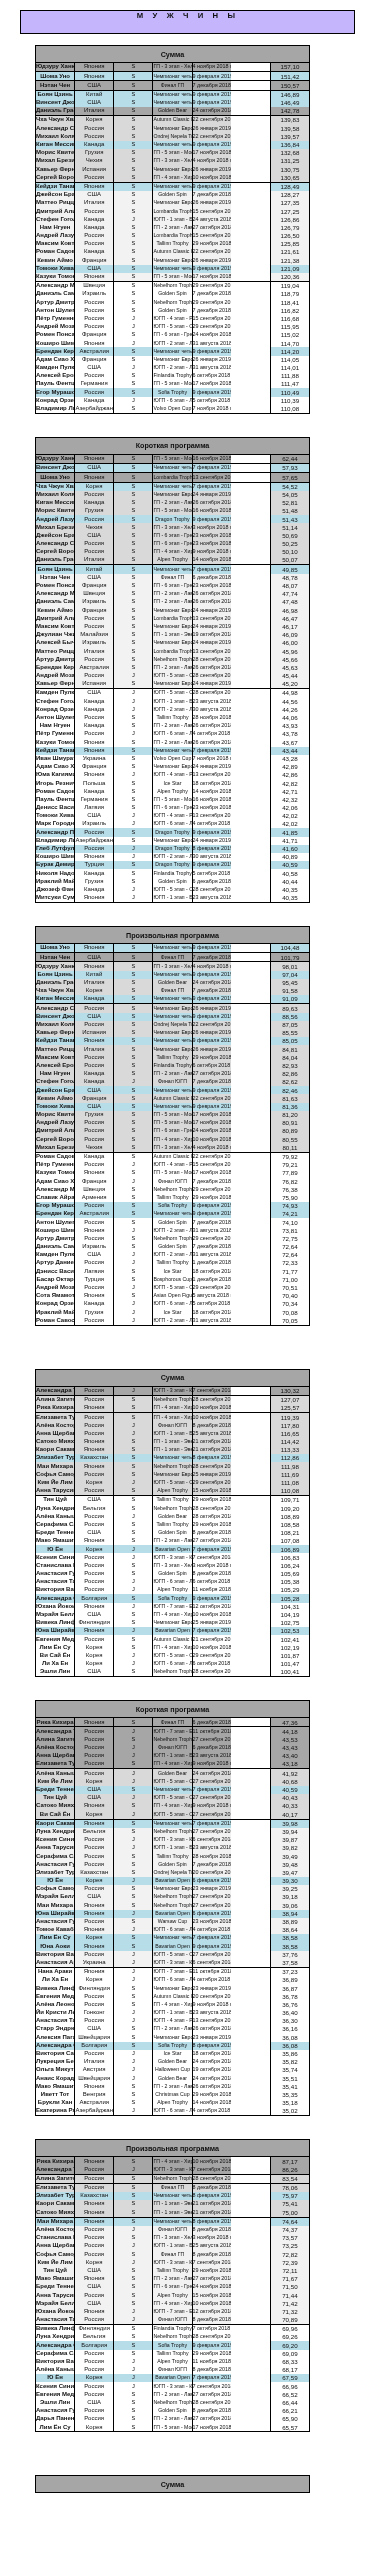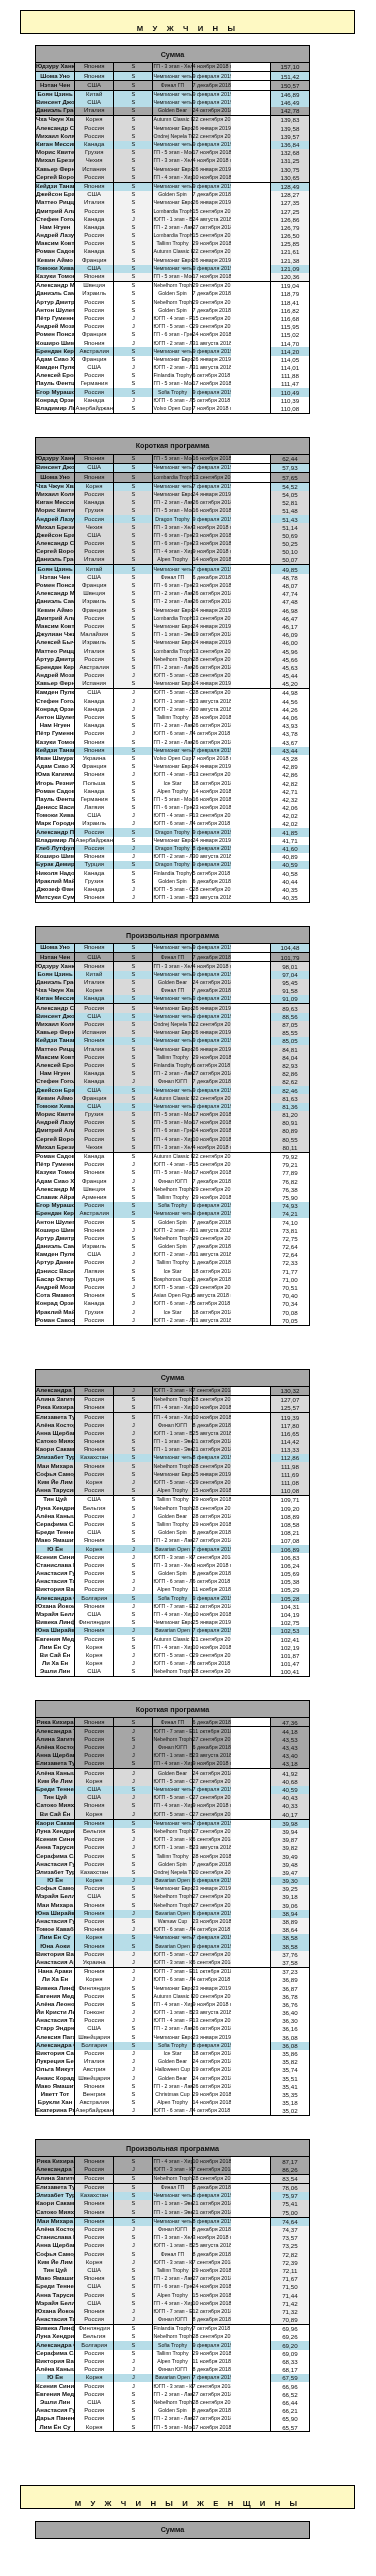--- a/index.html
+++ b/index.html
@@ -1,19 +1,19 @@
 <!DOCTYPE html>
 <html style="font-size:8.2px"><head>
 <meta charset="utf-8">
 <style>
   html,body{margin:0;padding:0;background:#fff;}
   body{width:376px;font-family:"Liberation Sans Narrow","Liberation Sans",sans-serif;color:#111;}
   .section{margin:0;}
-  .banner{margin:9.8px 20.6px 11.3px 20px;height:22px;border:1px solid #000;background:#fef9c3;
-    display:flex;align-items:flex-end;justify-content:center;font-weight:bold;font-size:7.7px;letter-spacing:3.6px;}
+  .banner{margin:9.8px 20.6px 11.3px 20px;height:22px;border:1px solid #000;background:#c4b5fd;
+    display:flex;align-items:flex-start;justify-content:center;font-weight:bold;font-size:7.7px;letter-spacing:3.6px;}
   .tbl{margin:0 17px 0 35px;border:1px solid #000;width:275px;border-collapse:collapse;table-layout:fixed;font-size:6px;}
   .tbl th{background:#a6a6a6;height:14px;font-size:7.2px;font-weight:bold;border:1px solid #000;border-bottom:1px solid #000;}
   .tbl td{height:8.2px;padding:0;text-align:center;white-space:nowrap;overflow:hidden;line-height:7.7px;}
   .tbl td.name{font-weight:bold;width:94px;border-right:1px solid #000;}
   .tbl td.country{width:48px;border-right:1px solid #000;}
   .tbl td.lvl{width:6.2px;border-right:1px solid #000;font-size:5.7px;}
   .tbl td.event{width:113px;border-right:1px solid #000;font-size:5.2px;}
   .tbl td.date{width:60px;border-right:none;font-size:5.4px;}
   .tbl td.gap{width:11.3px;background:#fff !important;border-right:1px solid #000;}
   .tbl td.score{width:23px;font-size:6.2px;}
@@ -2669,23 +2669,20 @@
     <td class="date">17 ноября 2018 г.</td>
     <td class="gap"></td>
     <td class="score">65,57</td>
   </tr>
 </tbody>
   </table>
 </div>
   </div>
 <div class="spacer-l"></div>
   <div class="section">
-    <div class="banner">
-        <span class="js-title">М У Ж Ч И Н Ы   И   Ж Е Н Щ И Н Ы</span>
-      </div>
     <div class="js-tables">
   <table class="tbl">
     <thead>
             <tr>
               <th colspan="7" class="js-ttitle">Сумма</th>
             </tr>
           </thead>
 
   </table>
 </div>

